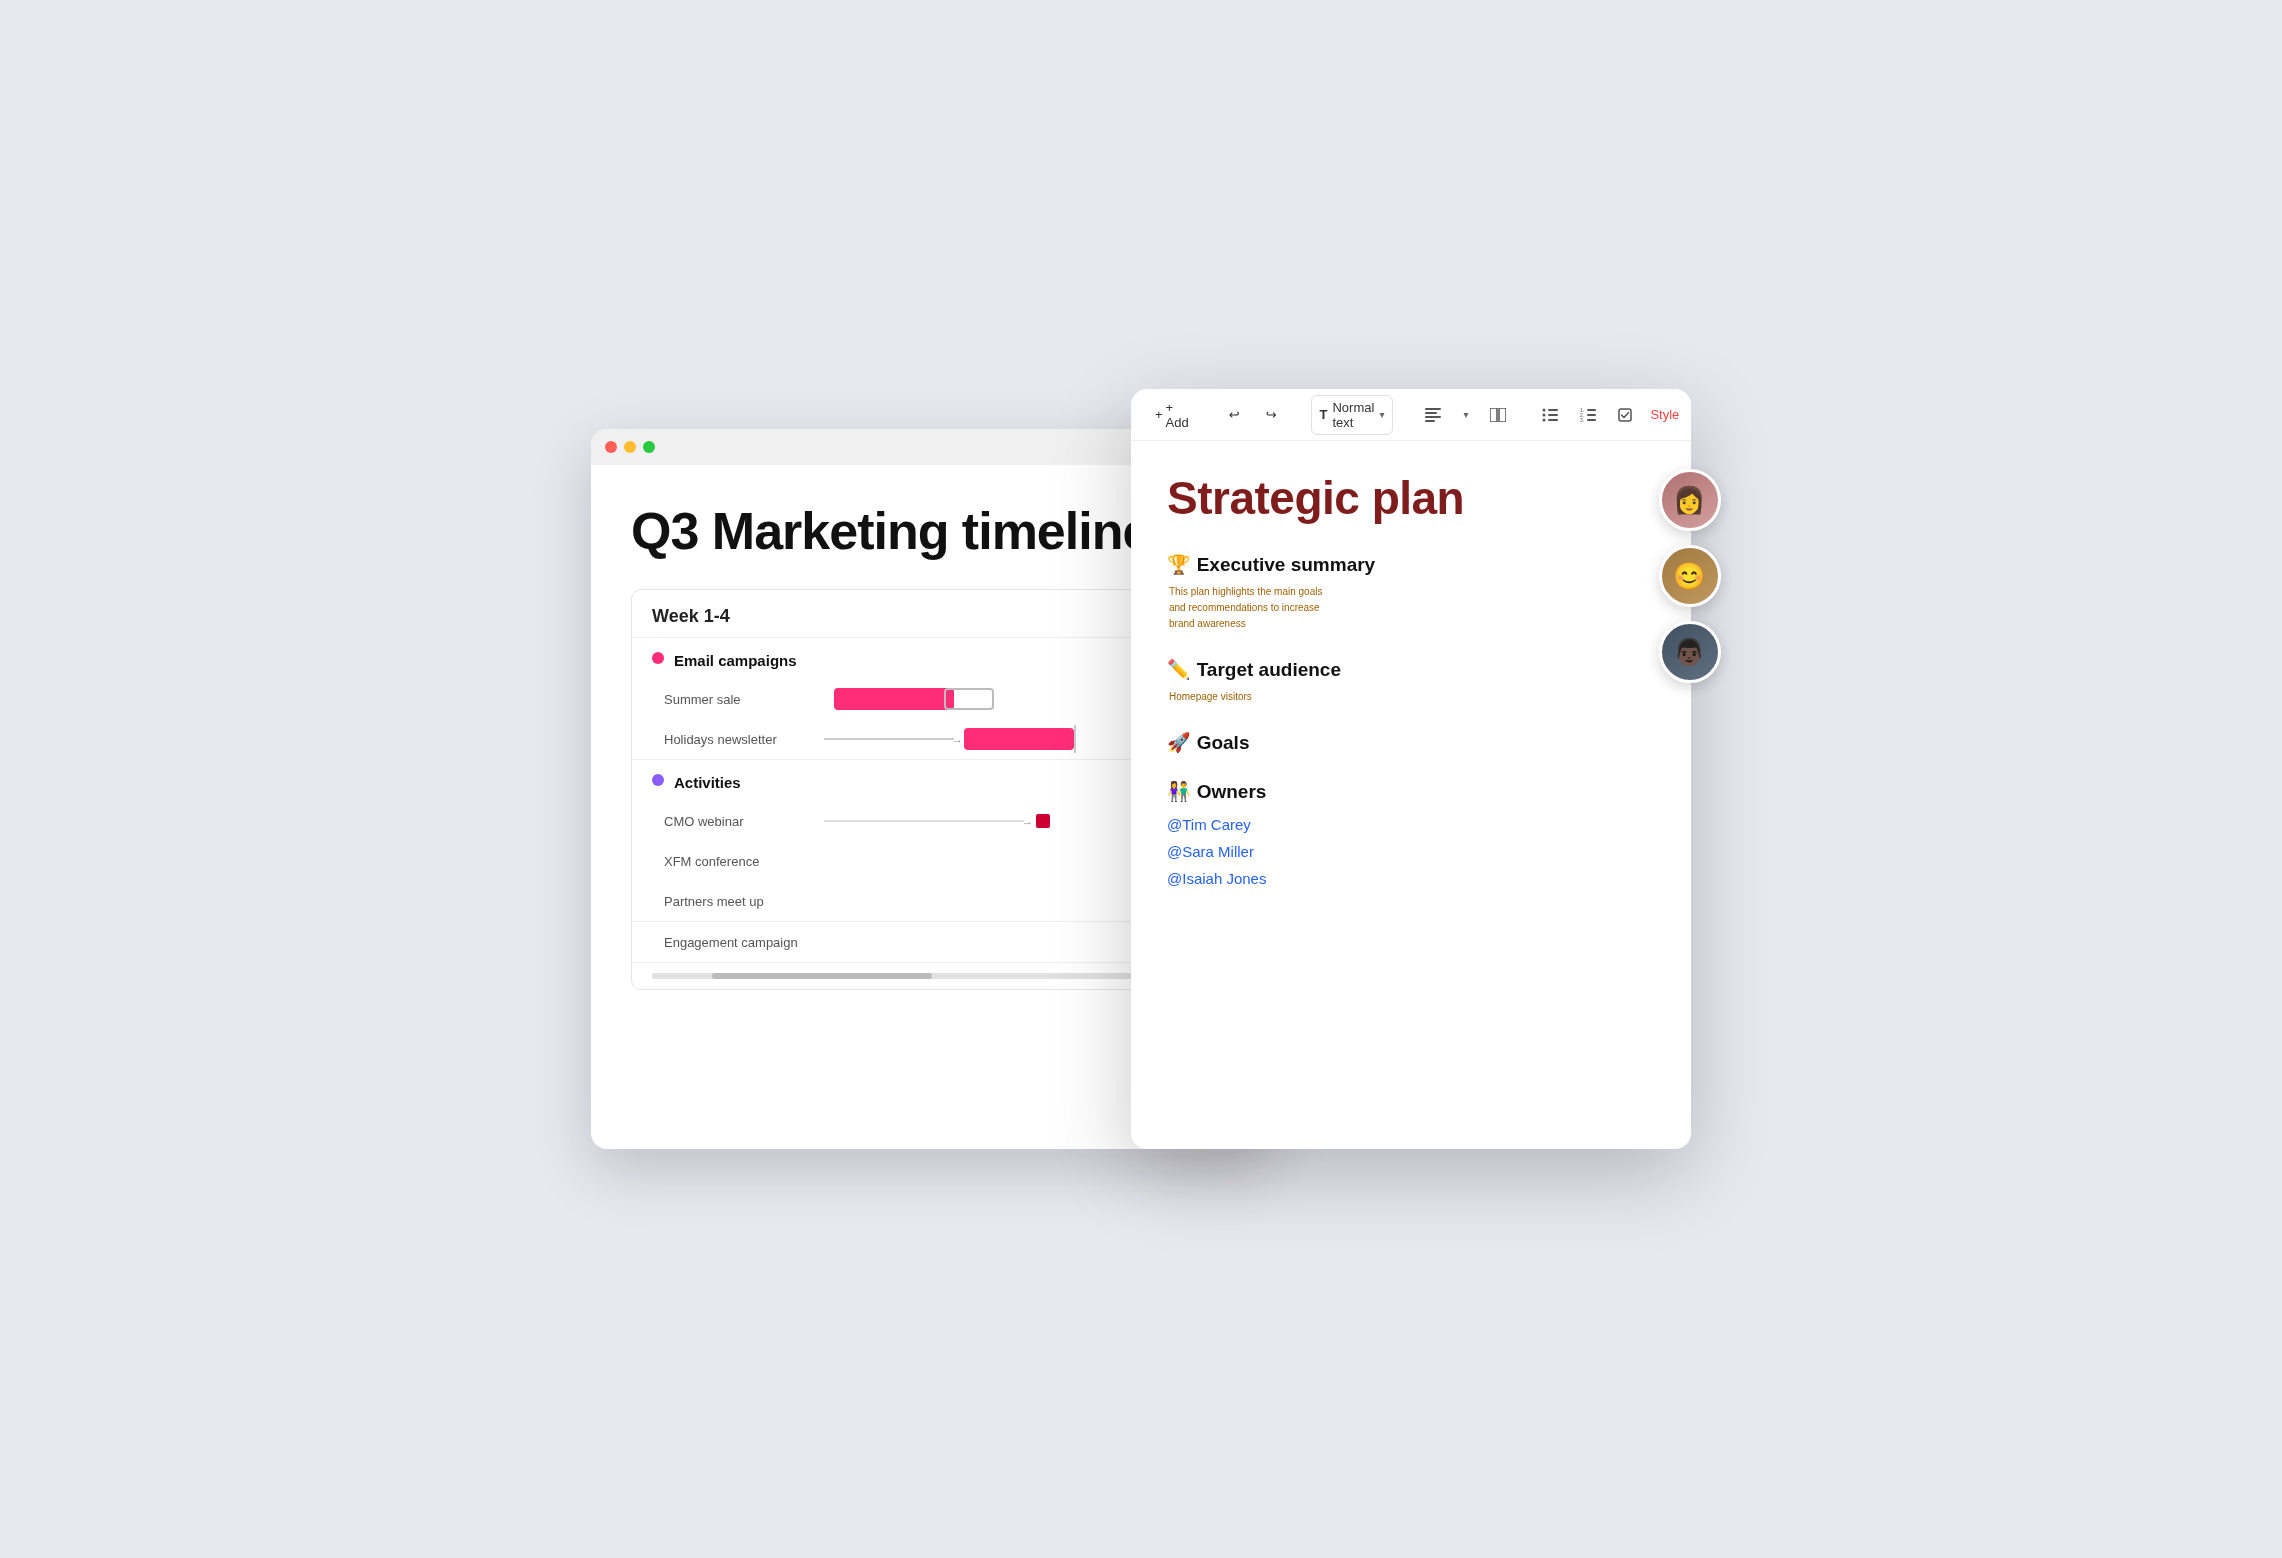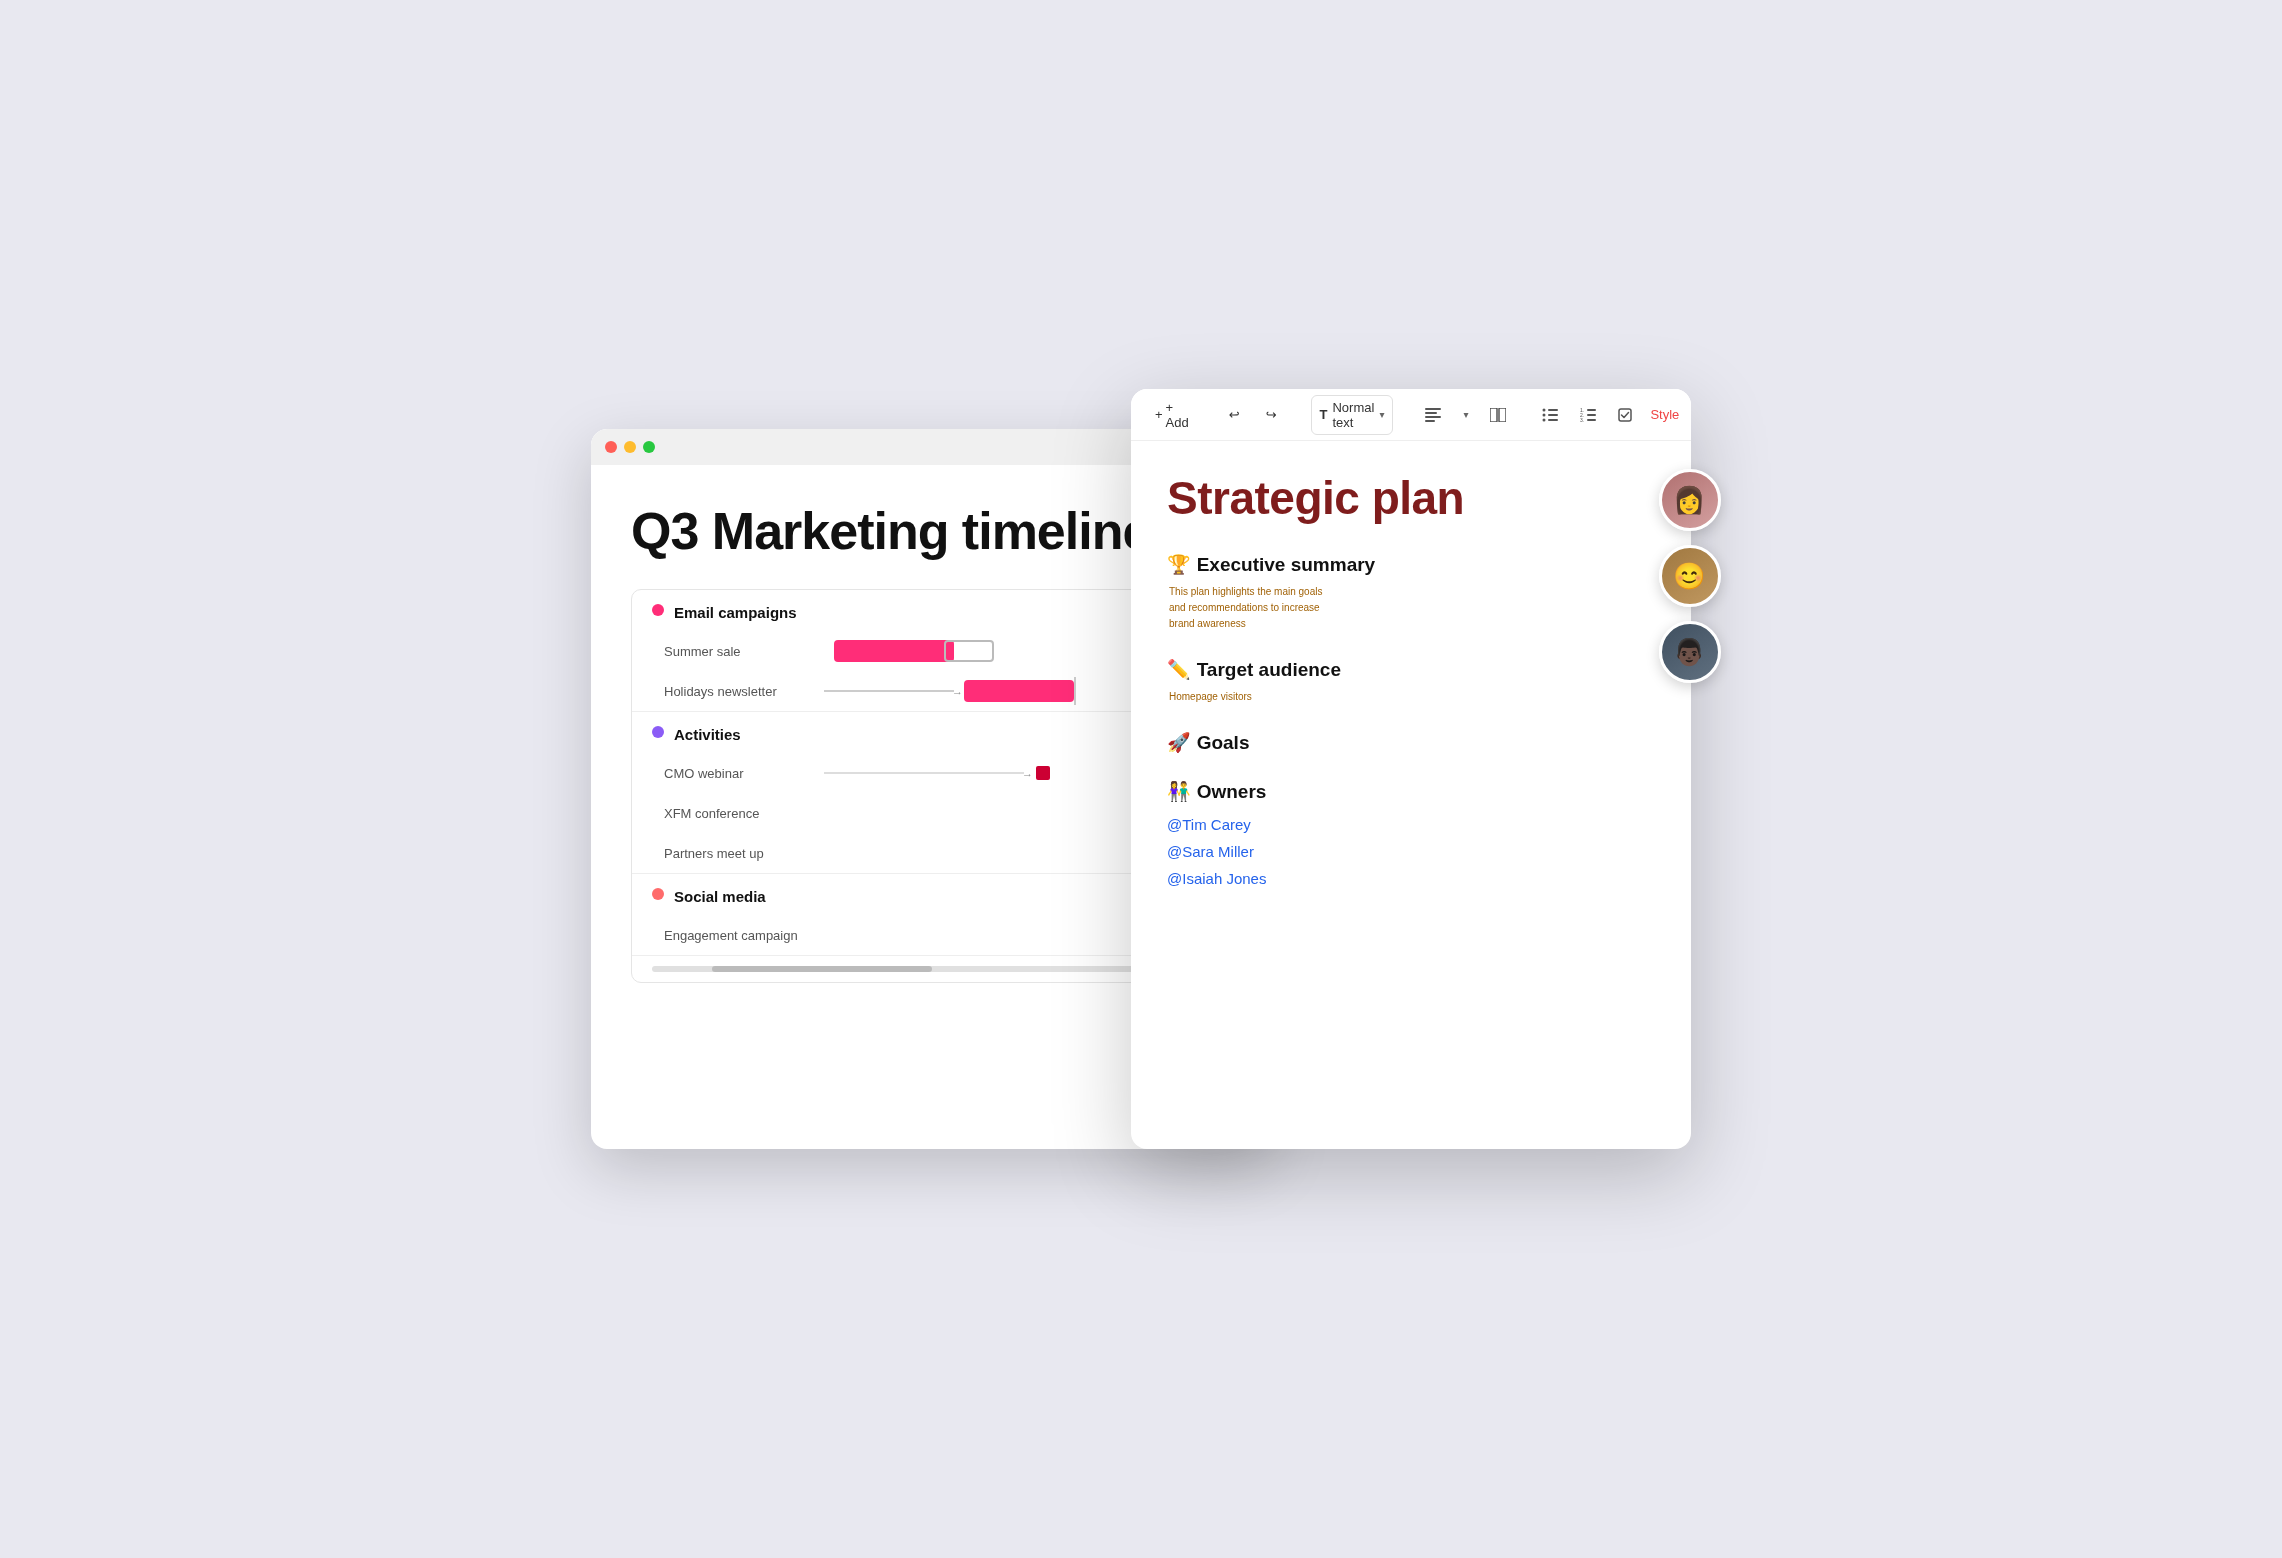--- a/index.html
+++ b/index.html
@@ -360,20 +360,23 @@
   <div class="window-back">
     <div class="window-titlebar">
       <div class="titlebar-dot dot-red"></div>
       <div class="titlebar-dot dot-yellow"></div>
       <div class="titlebar-dot dot-green"></div>
     </div>
     <div class="window-content">
       <h1 class="page-title">Q3 Marketing timeline</h1>
 
       <div class="timeline-container">
+        <div class="timeline-header">
+          <span class="week-label">Week 1-4</span>
+        </div>
         <div class="timeline-body">
 
           <div class="timeline-section">
             <div class="section-header-row">
               <div class="section-dot dot-pink"></div>
               <span class="section-name">Email campaigns</span>
             </div>
 
             <div class="timeline-row">
               <span class="row-label">Summer sale</span>
@@ -415,24 +418,20 @@
               <div class="gantt-track"></div>
             </div>
 
             <div class="timeline-row">
               <span class="row-label">Partners meet up</span>
               <div class="gantt-track"></div>
             </div>
           </div>
 
           <div class="timeline-section">
-            <div class="section-header-row">
-              <div class="section-dot dot-coral"></div>
-              <span class="section-name">Social media</span>
-            </div>
             <div class="timeline-row">
               <span class="row-label">Engagement campaign</span>
               <div class="gantt-track"></div>
             </div>
           </div>
 
         </div>
 
         <div class="scrollbar-area">
           <div class="scrollbar-track">

